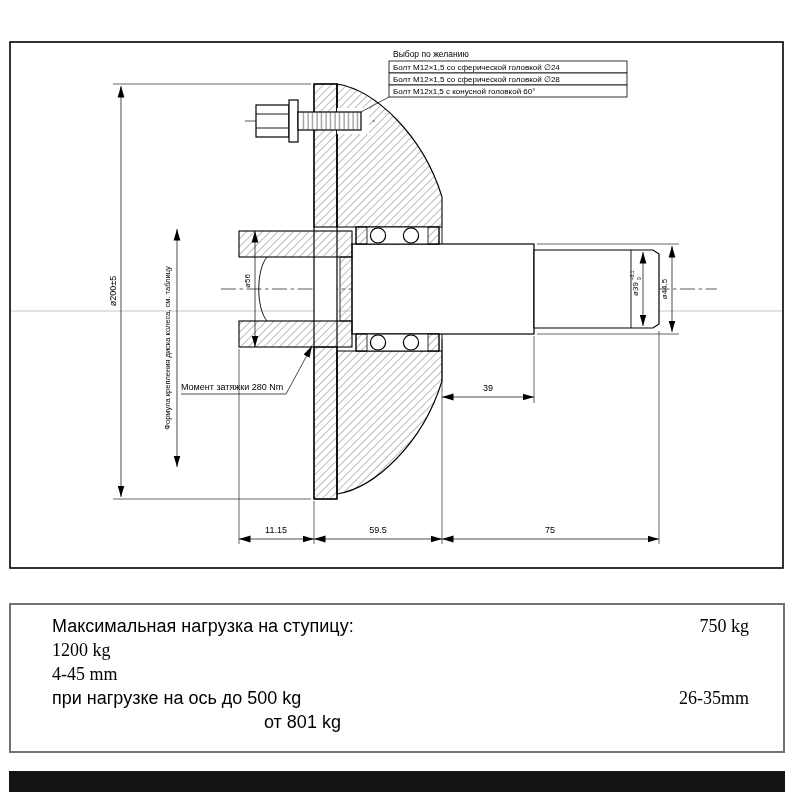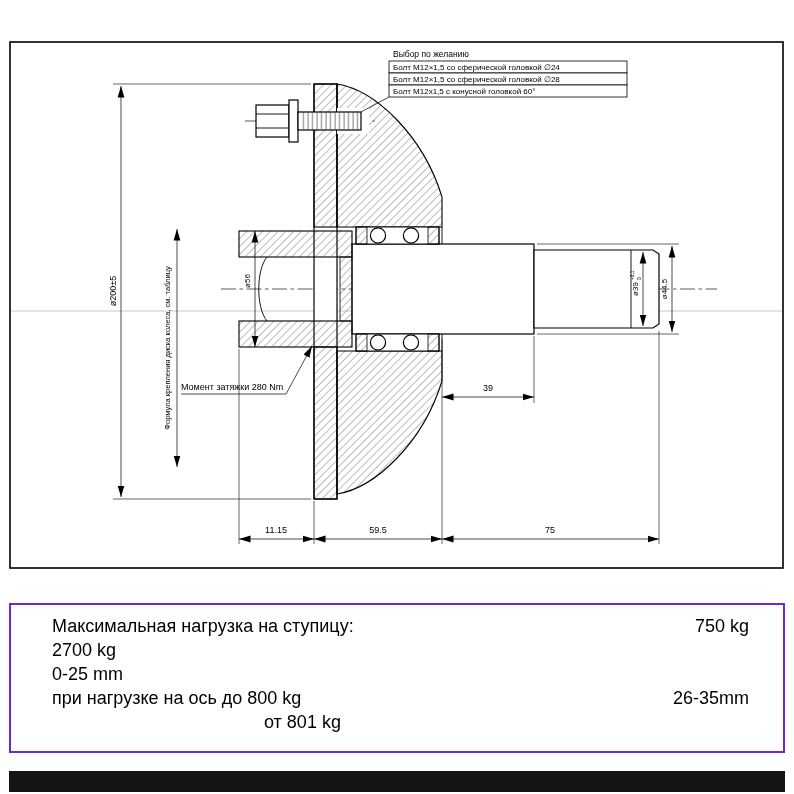--- a/index.html
+++ b/index.html
@@ -22,28 +22,28 @@
   .thin2 { fill:none; stroke:#000; stroke-width:0.9; }
   .dim { fill:none; stroke:#000; stroke-width:0.7; }
   .ext { fill:none; stroke:#000; stroke-width:0.6; }
   .cl  { fill:none; stroke:#000; stroke-width:0.65; stroke-dasharray:15 3.5 3.5 3.5; }
   .box { fill:#ffffff; stroke:#000; stroke-width:0.8; }
   .frame-rect { fill:none; stroke:#000; stroke-width:1.6; }
   .fold { stroke:#b9b9b9; stroke-width:0.8; }
 
   .spec-box {
     position:absolute; left:9px; top:603px; width:776px; height:150px;
-    border:2px solid #6d28d9; box-sizing:border-box; padding-top:9px;
+    border:2px solid #737373; box-sizing:border-box; padding-top:9px;
   }
   .spec-row {
     display:flex; justify-content:space-between;
     font-size:18px; line-height:24px; padding:0 34px 0 41px;
   }
   .spec-row .label { white-space:nowrap; }
-  .spec-row .value { white-space:nowrap; }
+  .spec-row .value { white-space:nowrap;font-family:Liberation Serif, serif; }
   .spec-row.indent .label { padding-left:212px; }
   .footer-bar {
     position:absolute; left:9px; top:771px; width:776px; height:21px;
     background:#141414;
   }
 </style>
 </head>
 <body>
 
 <div class="drawing-frame">
@@ -182,27 +182,27 @@
   </g>
 </svg>
 </div>
 
 <div class="spec-box">
   <div class="spec-row">
     <span class="label">Максимальная нагрузка на ступицу:</span>
     <span class="value">750 kg</span>
   </div>
   <div class="spec-row">
-    <span class="value">2700 kg</span>
-  </div>
-  <div class="spec-row">
-    <span class="value">0-25 mm</span>
-  </div>
-  <div class="spec-row">
-    <span class="label">при нагрузке на ось до 800 kg</span>
+    <span class="value">1200 kg</span>
+  </div>
+  <div class="spec-row">
+    <span class="value">4-45 mm</span>
+  </div>
+  <div class="spec-row">
+    <span class="label">при нагрузке на ось до 500 kg</span>
     <span class="value">26-35mm</span>
   </div>
   <div class="spec-row indent">
     <span class="label">от 801 kg</span>
     <span class="value"></span>
   </div>
 </div>
 
 <div class="footer-bar"></div>
 

